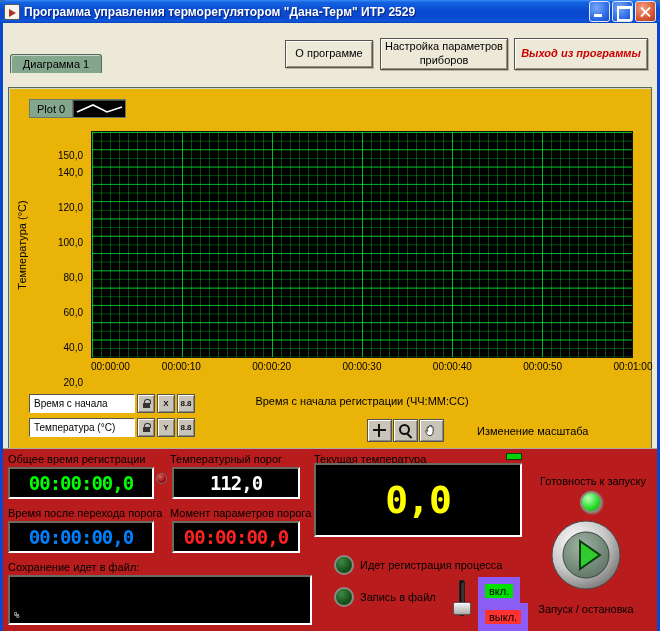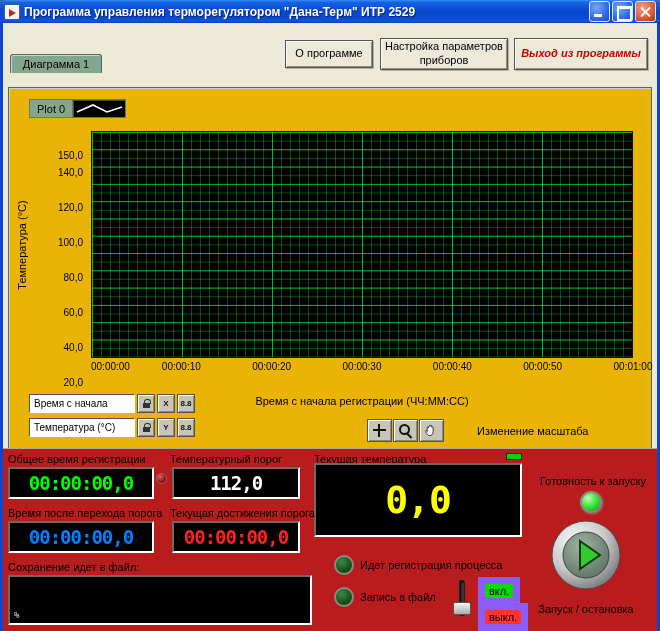--- a/index.html
+++ b/index.html
@@ -218,21 +218,21 @@
       <div class="plabel" style="left:311px;top:4px;">Текущая температура</div>
       <div class="green-rect"></div>
       <div class="display d-current">0,0</div>
 
       <div class="plabel ready-label">Готовность к запуску</div>
       <div class="led led-ready"></div>
 
       <div class="plabel" style="left:5px;top:58px;">Время после перехода порога</div>
       <div class="display d-after">00:00:00,0</div>
 
-      <div class="plabel" style="left:167px;top:58px;">Текущая достижения порога</div>
+      <div class="plabel" style="left:167px;top:58px;">Момент параметров порога</div>
       <div class="display d-moment">00:00:00,0</div>
 
       <div class="plabel" style="left:5px;top:112px;">Сохранение идет в файл:</div>
       <div class="display d-file">
         <span class="file-glyph">%</span>
         <span></span>
       </div>
 
       <div class="led led-off led-reg"></div>
       <div class="plabel" style="left:357px;top:110px;">Идет регистрация процесса</div>

